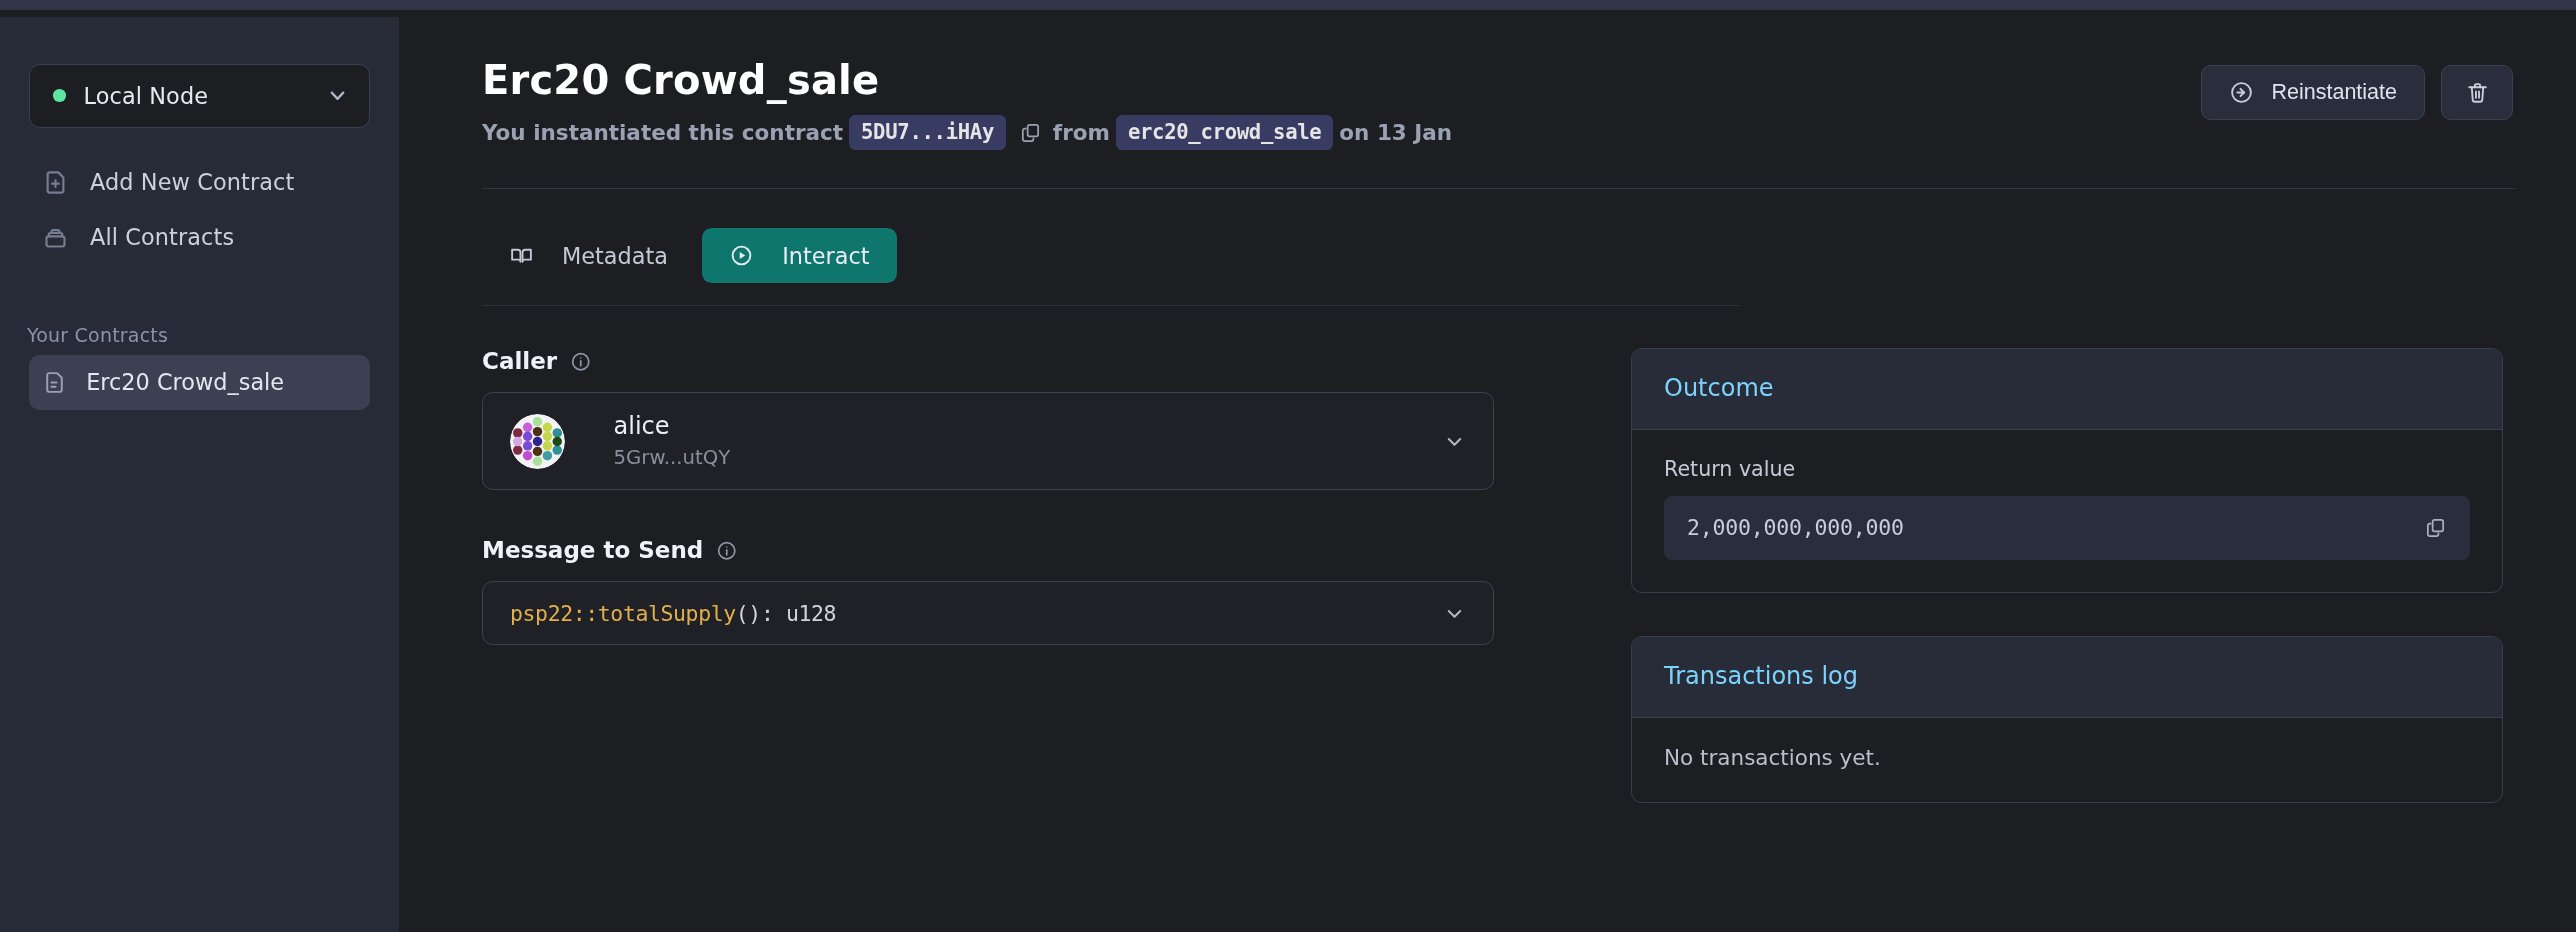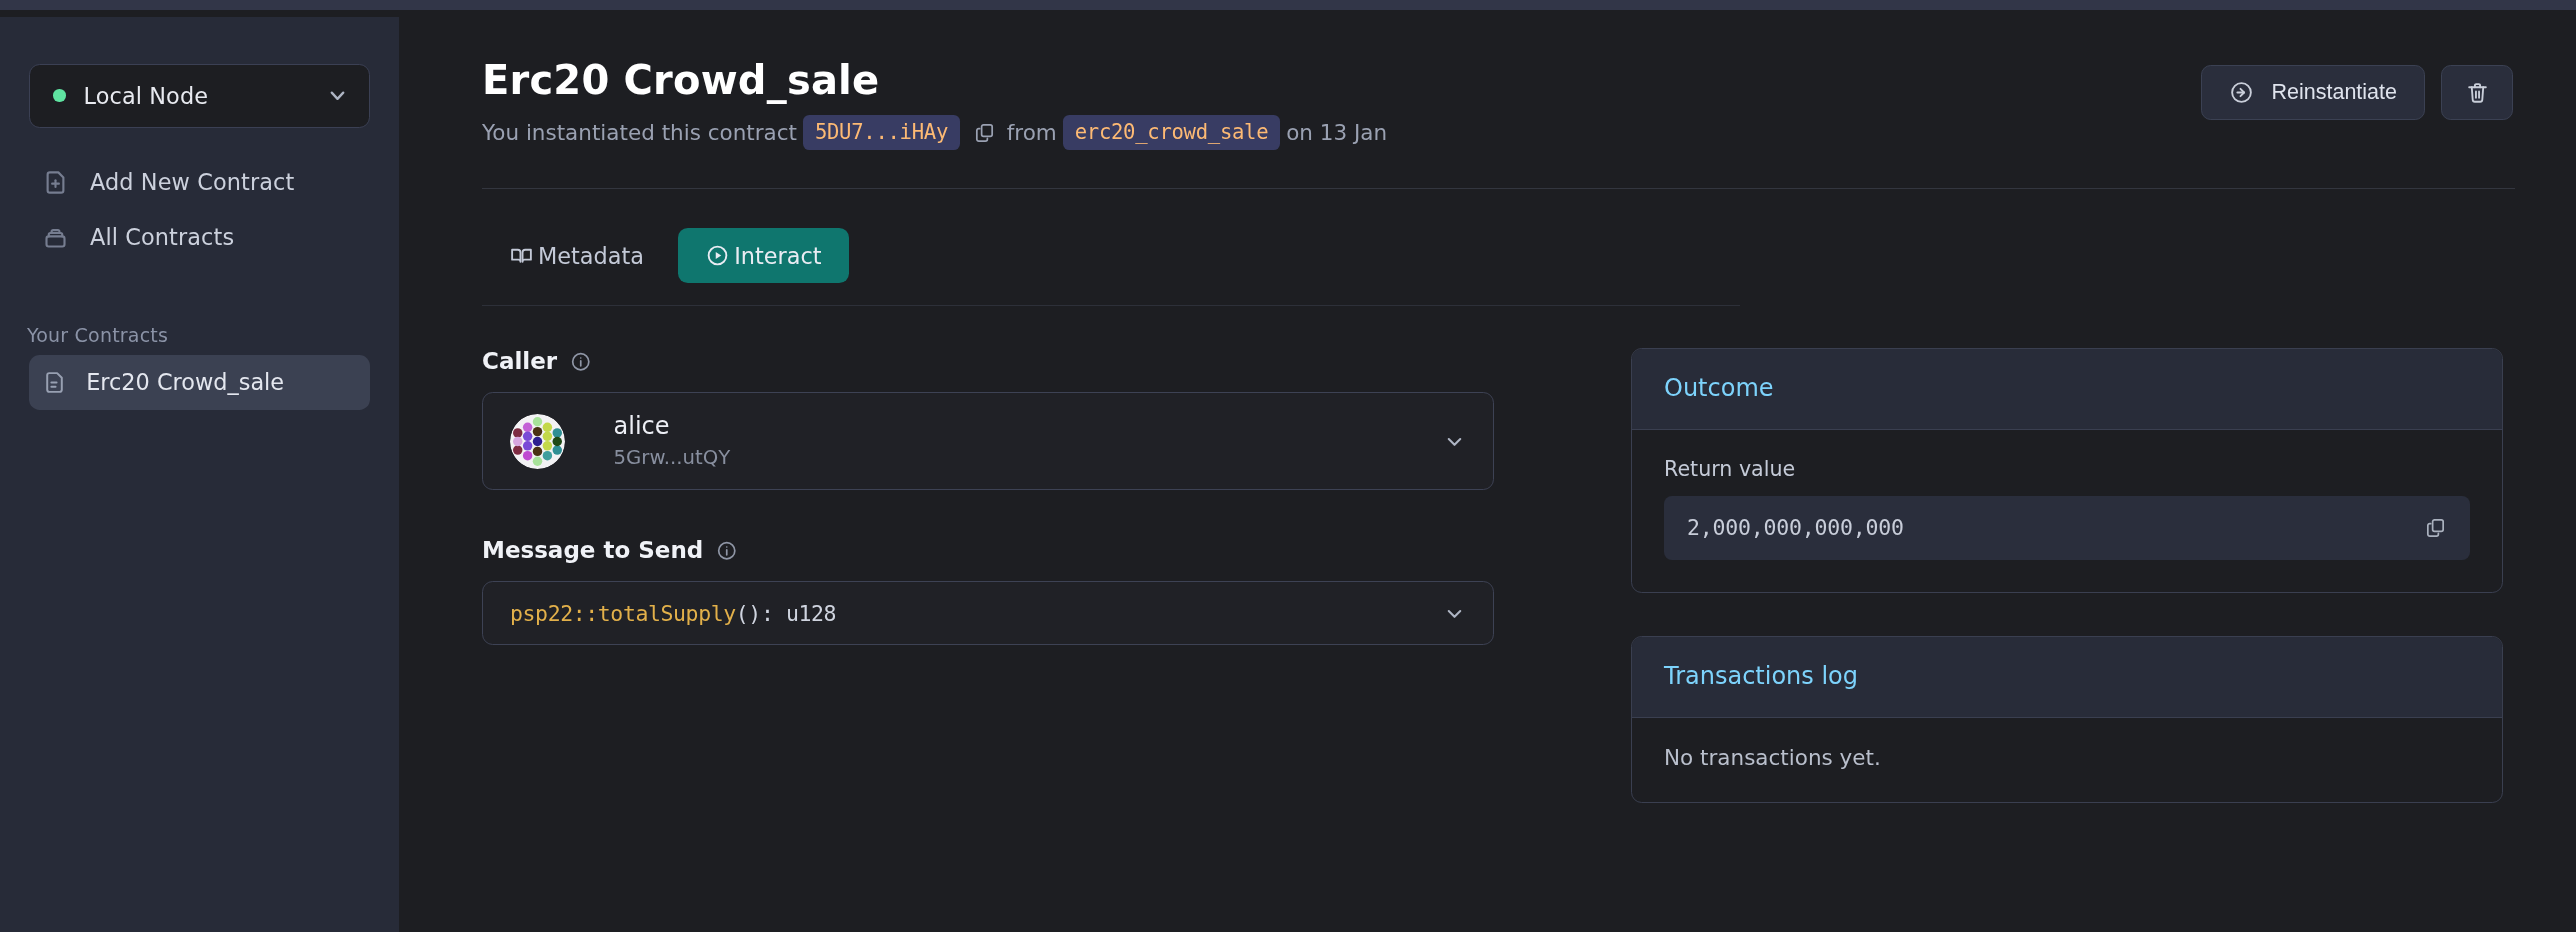--- a/index.html
+++ b/index.html
@@ -141,27 +141,28 @@
     line-height: 1.12;
   }
 
   .subline {
     margin-top: 12.5px;
     display: flex;
     align-items: center;
     font-size: 21.5px;
     color: #9aa1b2;
     line-height: 1;
+    font-weight: bold;
   }
   .subline .plain { color: #9aa1b2; }
   .badge {
     display: inline-flex;
     align-items: center;
     background: #383c63;
-    color: #fdba74;
+    color: #e5e5e5;
     border-radius: 6.3px;
     padding: 6.3px 11.6px 8px 11.6px;
     margin: 0 6.3px;
     font-family: "DejaVu Sans Mono", "Liberation Mono", monospace;
     font-size: 20.6px;
     letter-spacing: -0.3px;
   }
   .copy-ico { width: 23px; height: 23px; margin: 0 10.7px 0 7.2px; display:block; cursor:pointer; }
 
   .head-actions { display: flex; align-items: center; gap: 16px; padding-top: 7.2px; }
@@ -195,21 +196,21 @@
   
   .tabs {
     display: flex;
     align-items: center;
     gap: 7.2px;
     margin-top: 39px;
   }
   .tab {
     display: inline-flex;
     align-items: center;
-    gap: 4px;
+    gap: 28px;
     height: 55px;
     padding: 0 27px;
     border-radius: 9.8px;
     font-size: 22.4px;
     color: #c3c9d7;
     cursor: pointer;
     background: transparent;
   }
   .tab.active { background: #0f766e; color: #e9ecf3; }
   .tab .tico { width: 25px; height: 25px; flex:0 0 25px; display:block; }

